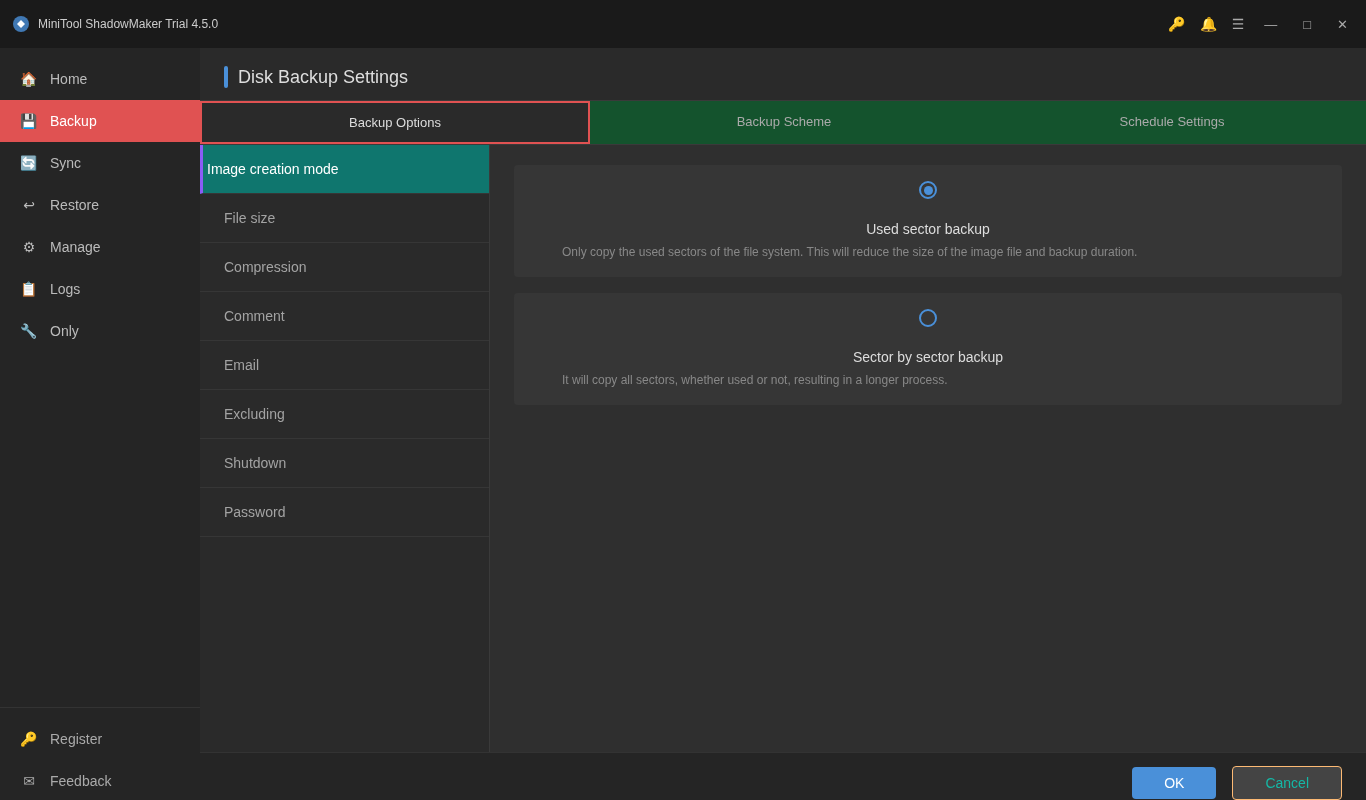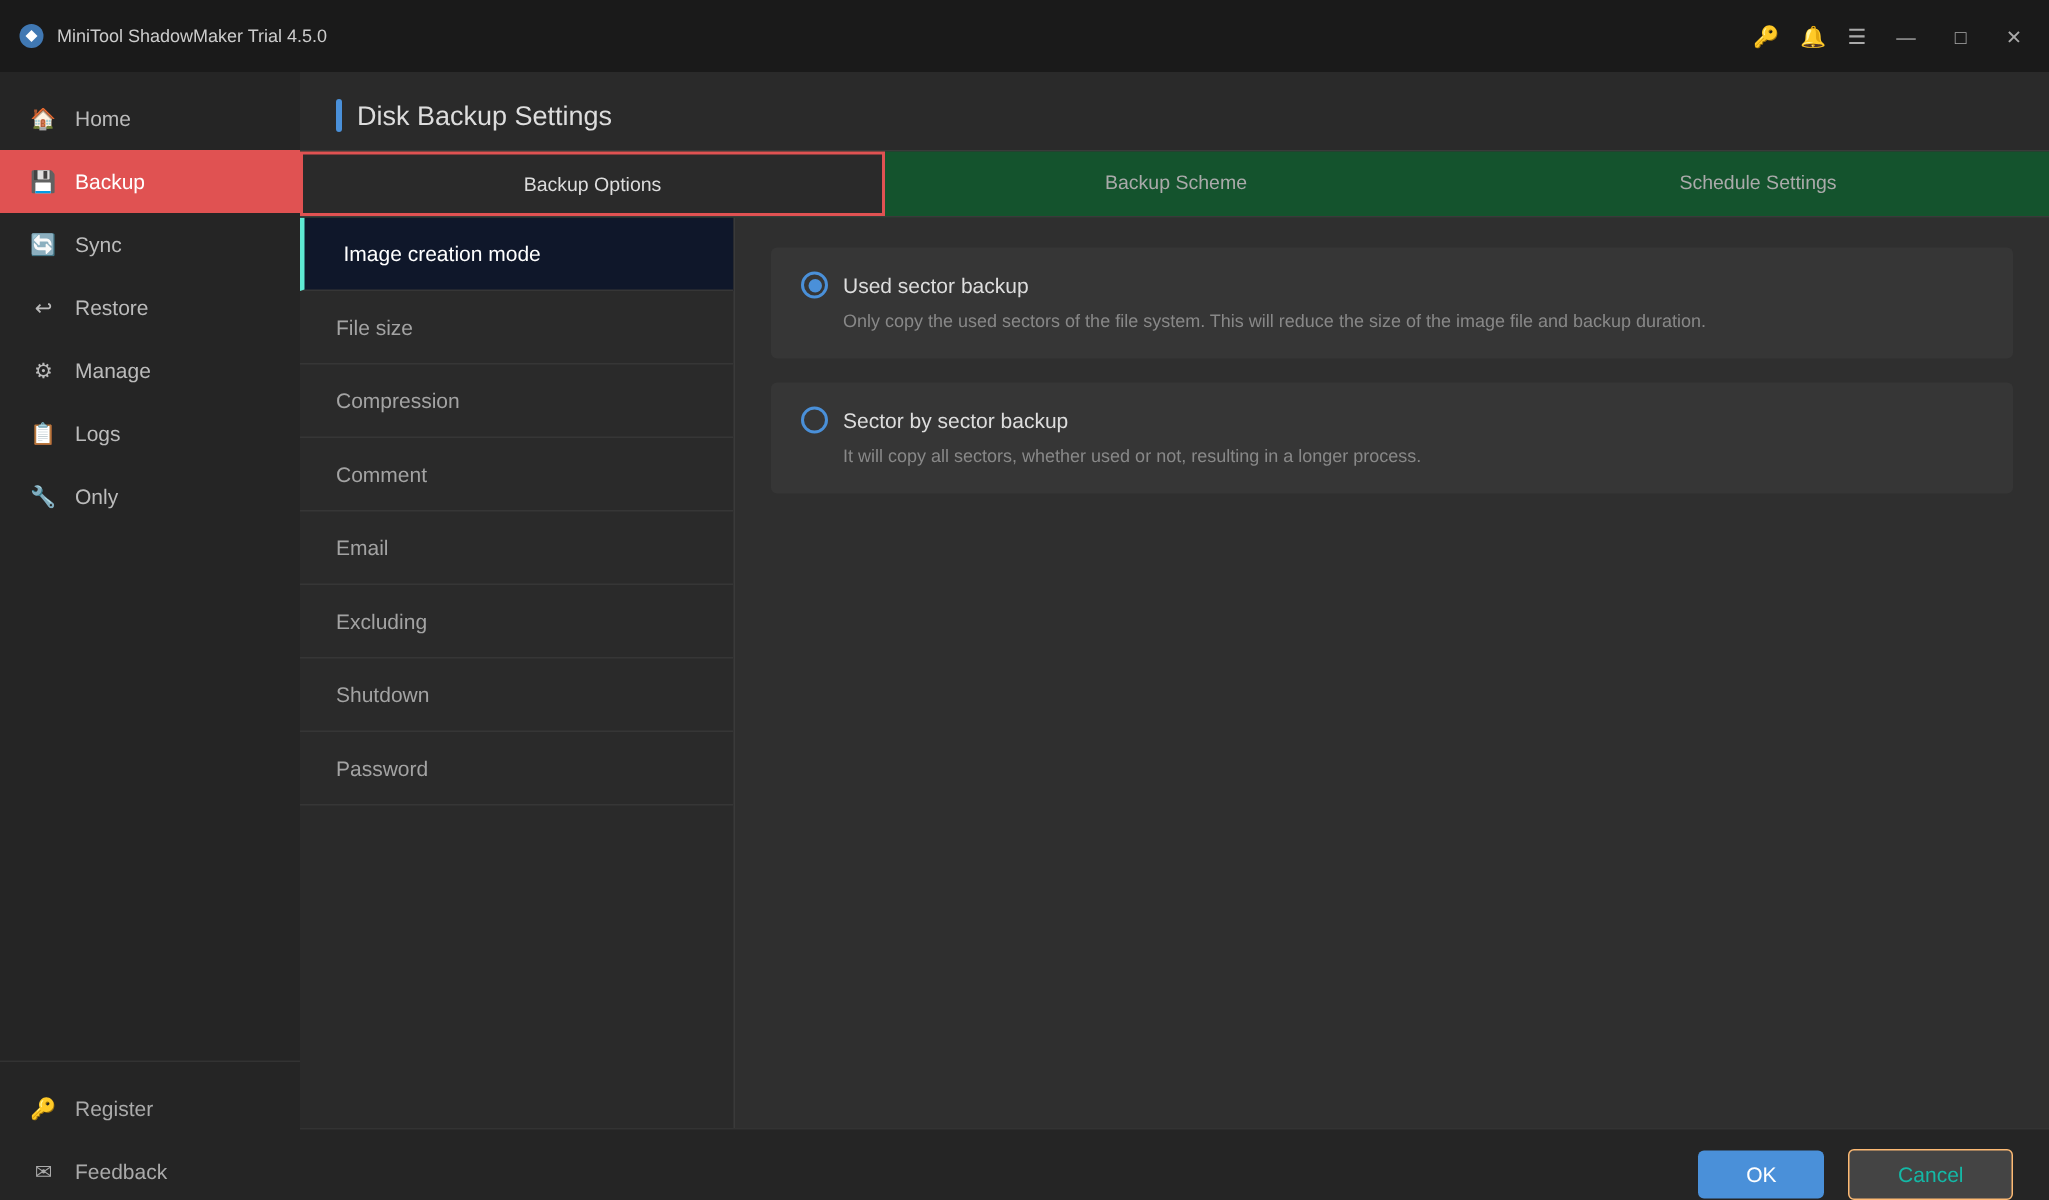--- a/index.html
+++ b/index.html
@@ -170,24 +170,24 @@
     .option-item {
       padding: 16px 24px;
       font-size: 14px;
       color: #a3a3a3;
       cursor: pointer;
       border-bottom: 1px solid #363636;
       display: flex;
       align-items: center;
     }
     .option-item.active {
-      background: #0f172a;
-      border-left: 3px solid #5eead4;
+      background: #0f766e;
+      border-left: 3px solid #8b5cf6;
       color: #fff;
-      padding-left: 26px;
+      padding-left: 4px;
     }
 
     
     .option-content {
       flex: 1;
       padding: 20px 24px;
       overflow-y: auto;
       background: #2f2f2f;
       position: relative;
     }
@@ -198,22 +198,23 @@
     
     .radio-card {
       background: #363636;
       border-radius: 4px;
       padding: 16px 20px;
       margin-bottom: 16px;
     }
     .radio-row {
       display: flex;
       align-items: center;
-      gap: 10px;
+      gap: 22px;
       margin-bottom: 6px;
+      flex-direction: column;
     }
     .radio-circle {
       width: 18px;
       height: 18px;
       border-radius: 50%;
       border: 2px solid #4a90d9;
       display: flex;
       align-items: center;
       justify-content: center;
       flex-shrink: 0;

